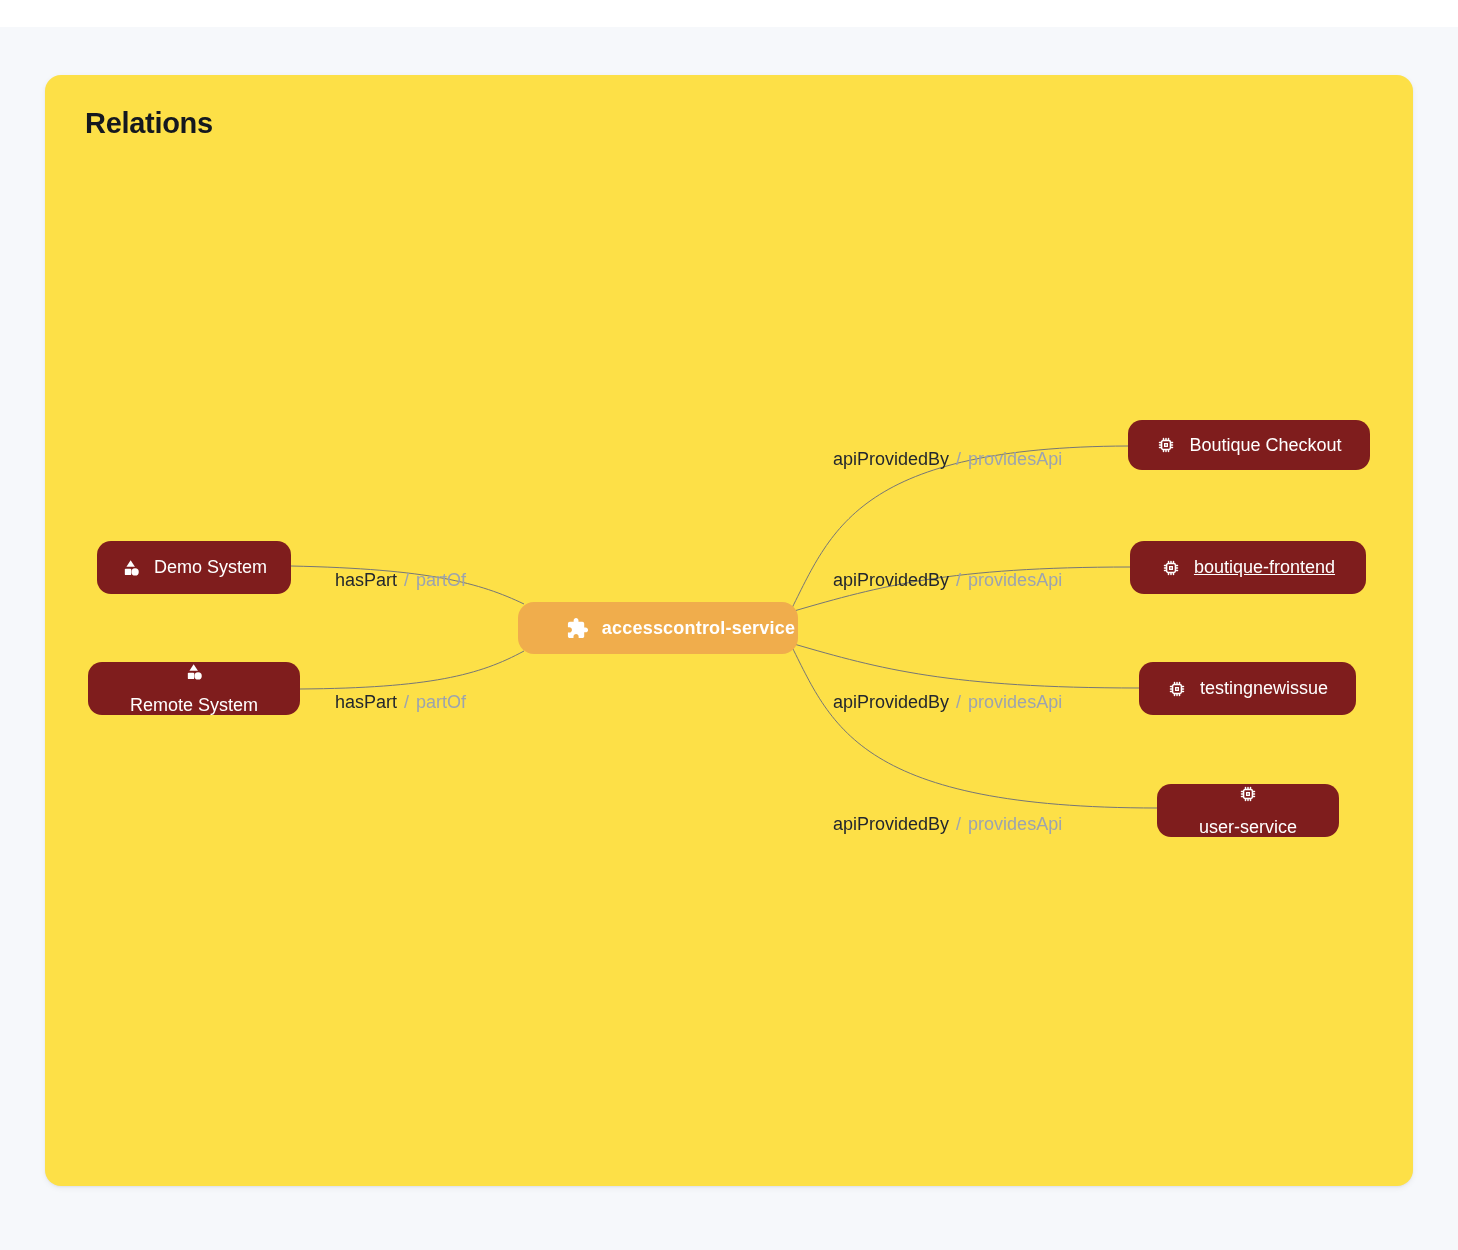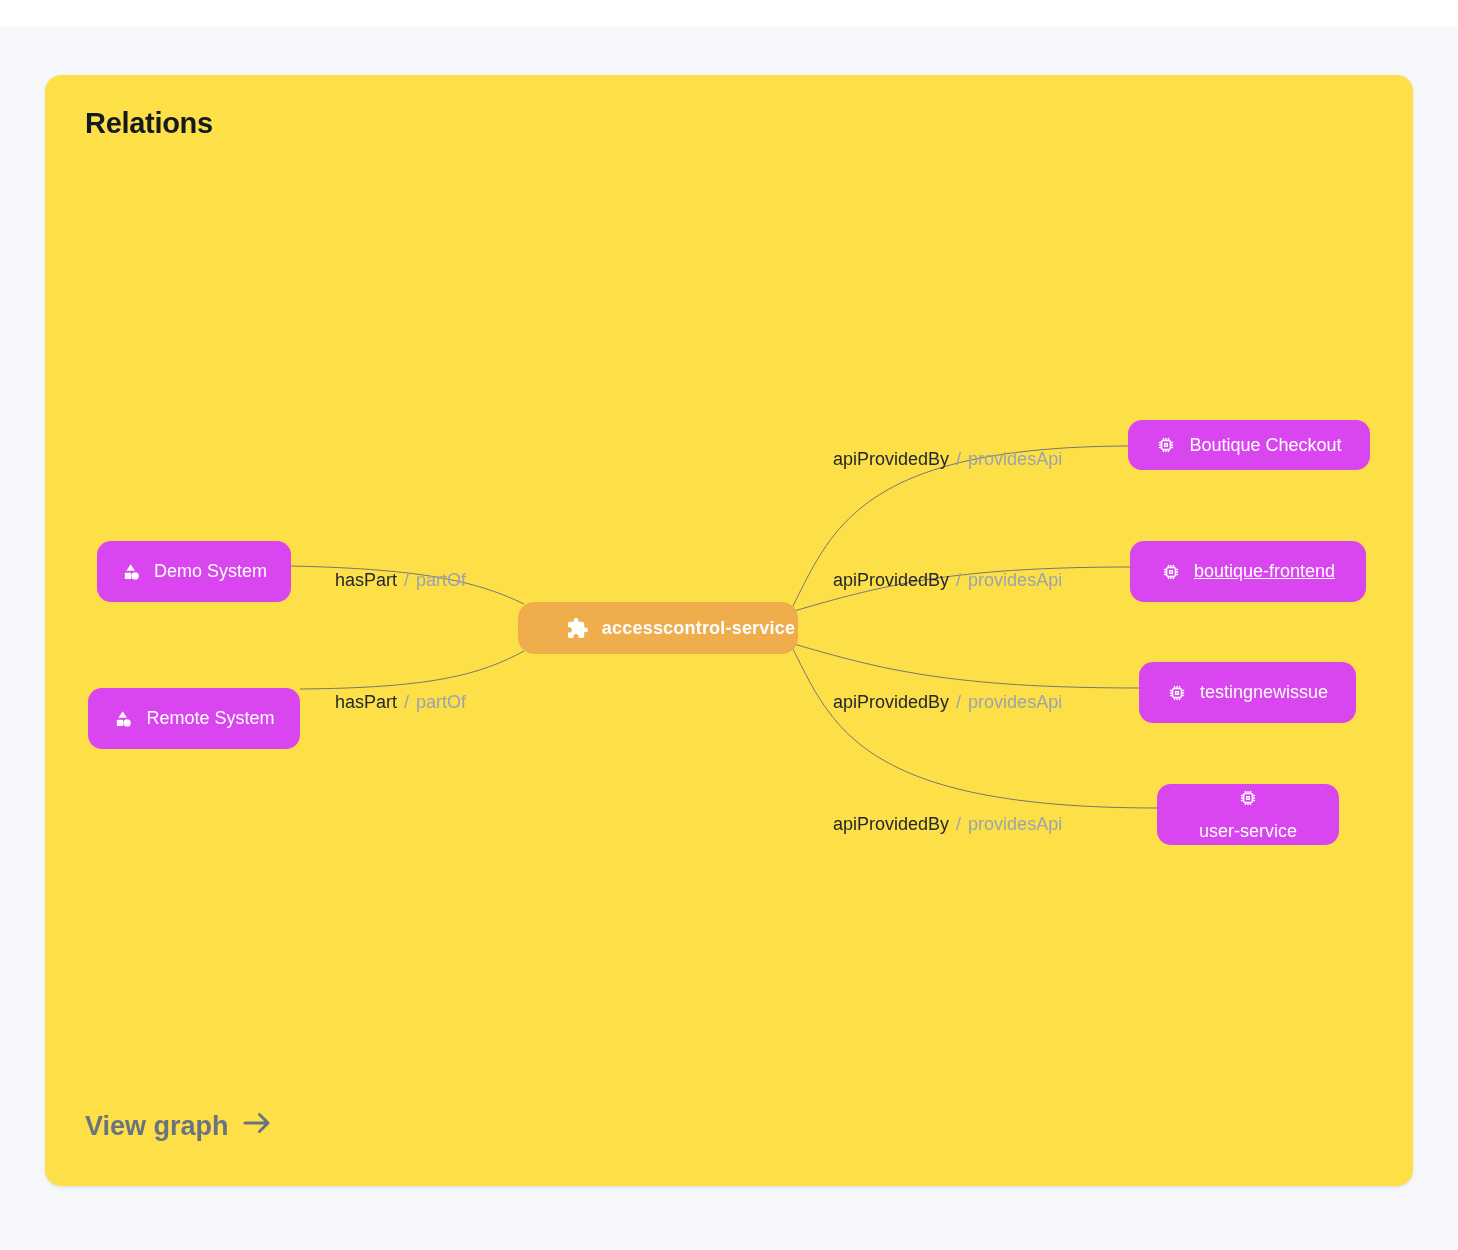--- a/index.html
+++ b/index.html
@@ -37,30 +37,30 @@
     pointer-events: none;
   }
   .edges { position: absolute; left: 0; top: 0; }
   .edges path { fill: none; stroke: #767676; stroke-width: 1; }
   .node {
     position: absolute;
     display: flex;
     align-items: center;
     justify-content: center;
     gap: 13px;
-    height: 61px;
+    height: 53px;
     border-radius: 14px;
     color: #ffffff;
     font-size: 18px;
     font-weight: 500;
     pointer-events: auto;
     cursor: pointer;
     white-space: nowrap;
   }
-  .node.blue { background: #d946ef; }
+  .node.blue { background: #7f1d1d; }
   .node.central {
     background: #f0ad4c;
     height: 52px;
     border-radius: 16px;
     font-weight: 700;
     letter-spacing: 0.2px;
     padding-left: 45px;
   }
   .node .icon { display: flex; align-items: center; }
   .edge-label {
@@ -88,28 +88,20 @@
   }
 </style>
 </head>
 <body>
 
 <div class="page-bg"></div>
 
 <div class="card">
   <div class="card-title">Relations</div>
 
-  <a class="view-graph">
-    <span>View graph</span>
-    <span class="icon">
-      <svg width="32" height="32" viewBox="0 0 32 32" fill="none" stroke="#6b7280" stroke-width="3" stroke-linecap="round" stroke-linejoin="round">
-        <path d="M4 16h23M18.5 7.5 27 16l-8.5 8.5"></path>
-      </svg>
-    </span>
-  </a>
 </div>
 
 <div class="graph">
 
   <svg class="edges" width="1458" height="1250" viewBox="0 0 1458 1250">
     <path d="M 291 566 C 430 569, 480 583, 524 604"></path>
     <path d="M 300 689 C 430 688, 480 675, 524 651"></path>
     <path d="M 792 608 C 832 528, 862 447, 1128 446"></path>
     <path d="M 794 611 C 880 586, 950 567, 1130 567"></path>
     <path d="M 794 644 C 880 669, 950 688, 1139 688"></path>
@@ -120,21 +112,21 @@
     <span class="icon">
       <svg width="20" height="20" viewBox="0 0 24 24" fill="#ffffff">
         <path d="M11.6 2.6 L16.7 10.4 H6.5 Z"></path>
         <rect x="4.6" y="12.8" width="7.6" height="7.6" rx="1"></rect>
         <circle cx="16.9" cy="16.7" r="4.4"></circle>
       </svg>
     </span>
     <span>Demo System</span>
   </div>
 
-  <div class="node blue" style="left:88px; top:688px; width:212px;">
+  <div class="node blue" style="left:88px; top:662px; width:212px;flex-direction:column;">
     <span class="icon">
       <svg width="20" height="20" viewBox="0 0 24 24" fill="#ffffff">
         <path d="M11.6 2.6 L16.7 10.4 H6.5 Z"></path>
         <rect x="4.6" y="12.8" width="7.6" height="7.6" rx="1"></rect>
         <circle cx="16.9" cy="16.7" r="4.4"></circle>
       </svg>
     </span>
     <span>Remote System</span>
   </div>
 

